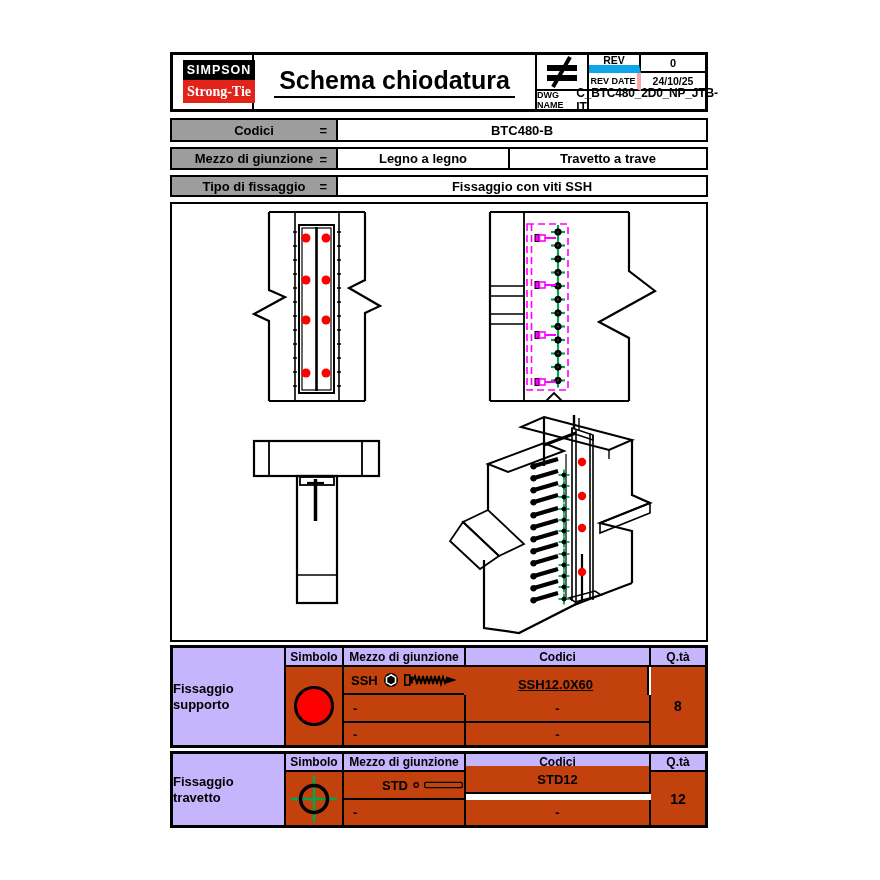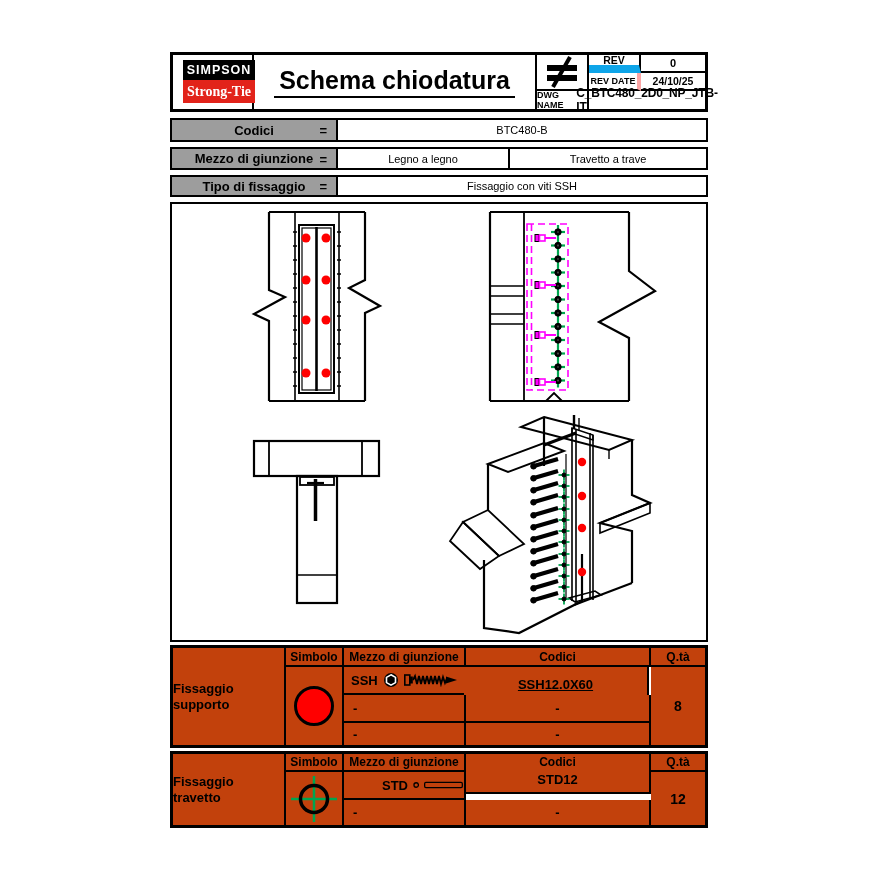--- a/index.html
+++ b/index.html
@@ -27,30 +27,30 @@
   .rvd-v{left:468px;top:18px;width:64px;height:18px;border-bottom:2px solid #000;font-size:10.5px;}
   .dwg-l{left:362px;top:36px;width:54px;height:18px;border-left:2px solid #000;border-right:2px solid #000;font-size:9px;}
   .dwg-v{left:416px;top:36px;width:116px;height:18px;font-size:12px;letter-spacing:-0.2px;}
   
   .info-row{width:538px;display:flex;}
   .ir1{top:66px;height:24px;}
   .ir2{top:95px;height:23px;}
   .ir3{top:123px;height:22px;}
   .info-label{width:166px;flex:0 0 166px;background:#9d9d9d;border-right:2.5px solid #000;position:relative;display:flex;align-items:center;justify-content:center;font-size:13px;font-weight:bold;}
   .info-eq{position:absolute;right:9px;top:50%;transform:translateY(-50%);font-weight:bold;font-size:13px;}
-  .info-val{flex:1;display:flex;align-items:center;justify-content:center;font-size:11px;font-weight:normal;}
+  .info-val{flex:1;display:flex;align-items:center;justify-content:center;font-size:13px;font-weight:bold;}
   .info-val.split{flex:0 0 172px;border-right:2.5px solid #000;}
   
   .draw-box{left:0;top:150px;width:538px;height:440px;border:2px solid #000;}
   
   .ftable{width:538px;}
   .ft-sup{top:593px;height:103px;}
   .ft-tra{top:699px;height:77px;}
   .fc{position:absolute;display:flex;align-items:center;justify-content:center;background:#c2410c;font-size:13px;font-weight:bold;}
-  .fc.gray{background:#c2410c;}
+  .fc.gray{background:#c4b5fd;}
   .br{border-right:2px solid #000;}
   .bb{border-bottom:2px solid #000;}
   .hdr-f{font-size:12px;font-weight:bold;}
   .rowlabel{text-align:left;line-height:1.2;}
   .mezzo-flex{justify-content:flex-start;padding-left:7px;gap:5px;}
   .dash-left{justify-content:flex-start;padding-left:9px;}
   .red-dot-symbol{width:40px;height:40px;border-radius:50%;background:#ff0000;border:3px solid #000;}
   svg{display:block;}
 </style>
 </head>

